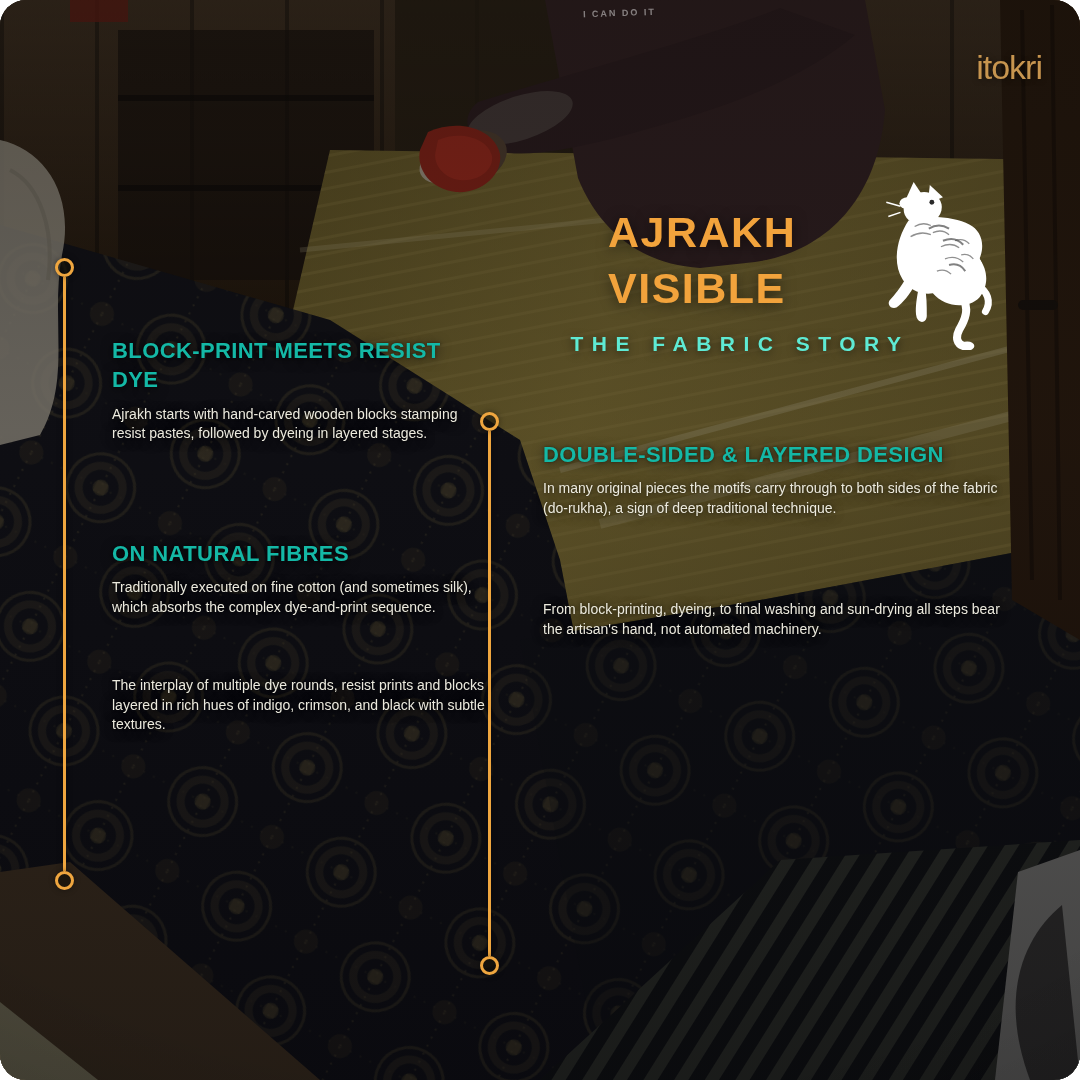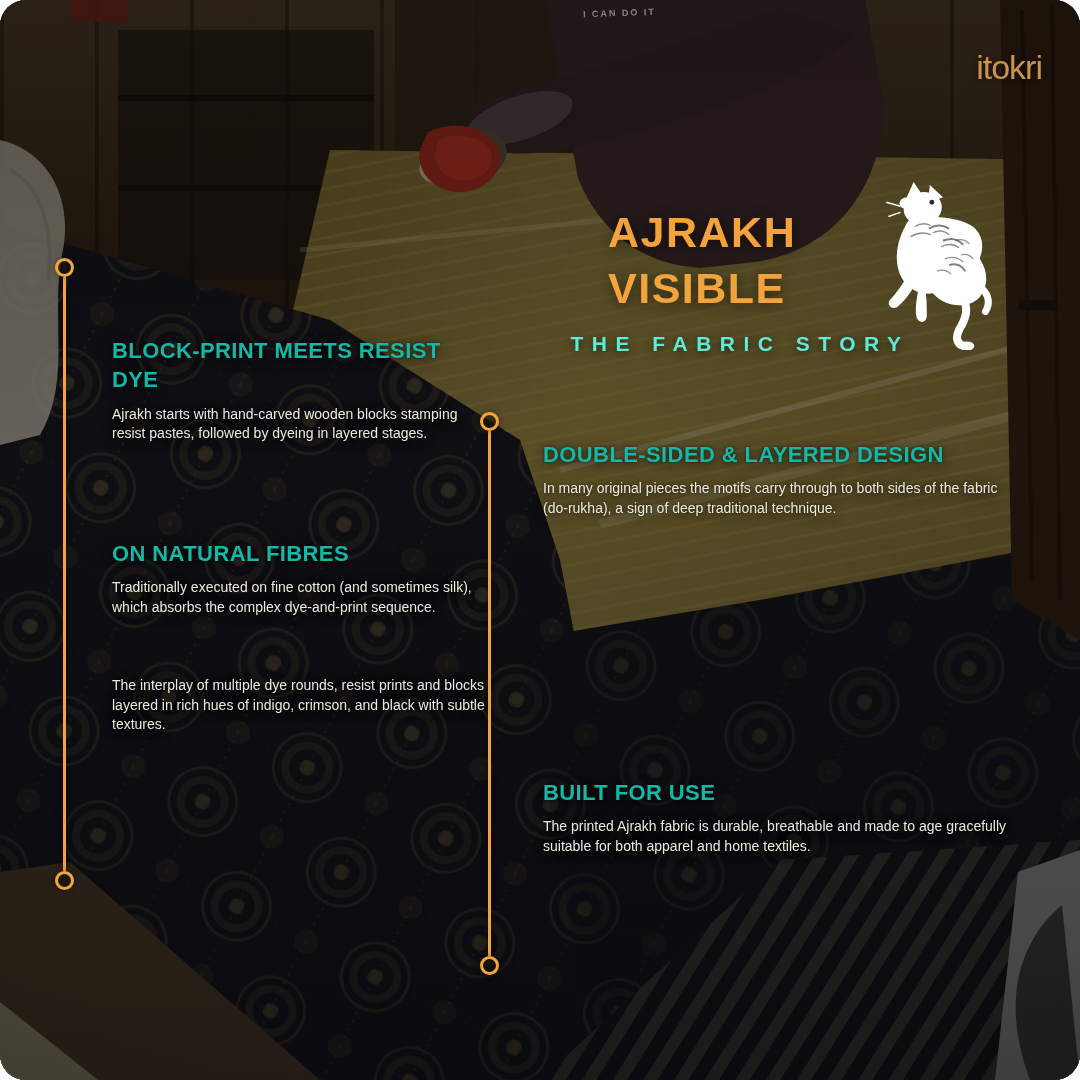--- a/index.html
+++ b/index.html
@@ -208,19 +208,16 @@
   </section>
   <section class="sec left s3">
     <p>The interplay of multiple dye rounds, resist prints and blocks layered in rich hues of indigo, crimson, and black with subtle textures.</p>
   </section>
 
   <section class="sec right r1">
     <h3>DOUBLE-SIDED &amp; LAYERED DESIGN</h3>
     <p>In many original pieces the motifs carry through to both sides of the fabric (do-rukha), a sign of deep traditional technique.</p>
   </section>
   <section class="sec right r2">
-  </section>
-  <section class="sec right r3">
-    <h3>BUILT FOR USE</h3>
-    <p>The printed Ajrakh fabric is durable, breathable and made to age gracefully suitable for both apparel and home textiles.</p>
+    <p>From block-printing, dyeing, to final washing and sun-drying all steps bear the artisan's hand, not automated machinery.</p>
   </section>
 
 </div>
 
 </body></html>

